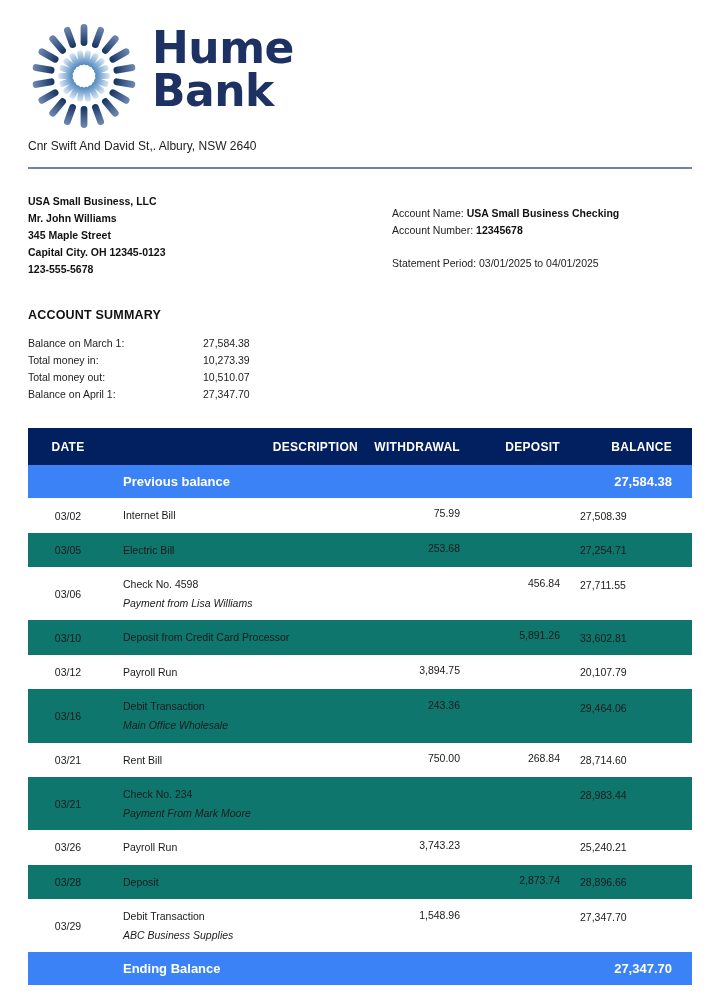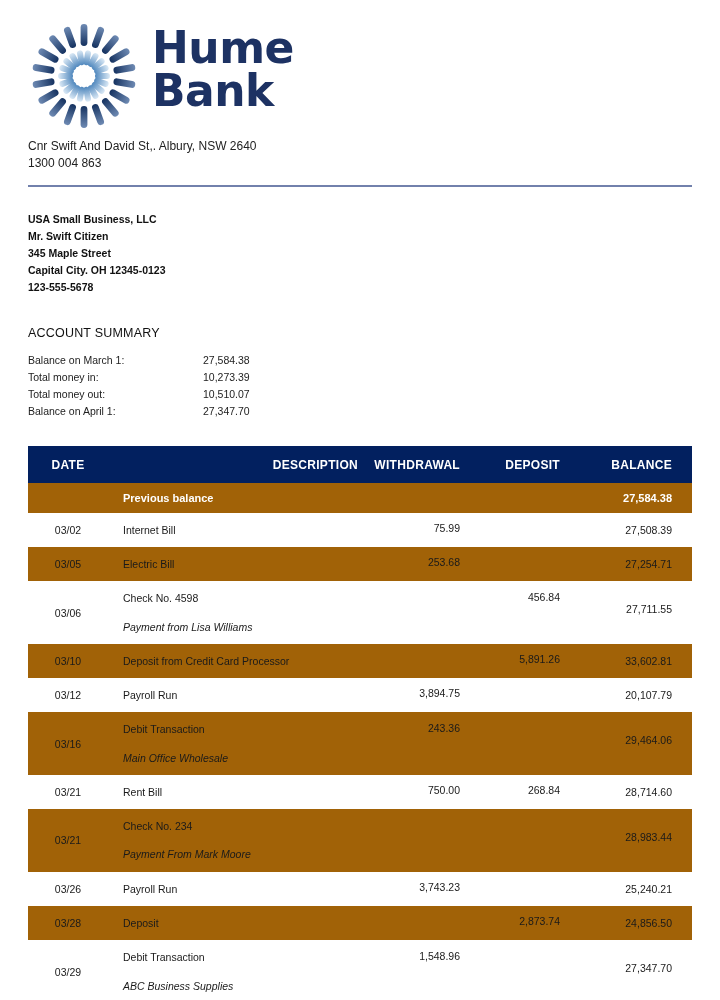--- a/index.html
+++ b/index.html
@@ -84,21 +84,21 @@
     color: #222222;
   }
   .acct-info .lbl { font-weight: normal; }
   .acct-info .val { font-weight: bold; color: #111111; }
   .acct-period { margin-top: 16px; }
 
   
   .summary-title {
     margin-top: 30px;
     font-size: 12.5px;
-    font-weight: normal;
+    font-weight: bold;
     letter-spacing: 0.2px;
     color: #111111;
   }
   .summary-table {
     margin-top: 12px;
     border-collapse: collapse;
     font-size: 10.5px;
     color: #222222;
   }
   .summary-table td {
@@ -130,58 +130,57 @@
     letter-spacing: 0.3px;
     padding: 12px 0 11px 0;
   }
   .txn thead th.h-date { text-align: center; }
   .txn thead th.h-desc { text-align: right; padding-left: 15px; }
   .txn thead th.h-with,
   .txn thead th.h-dep,
   .txn thead th.h-bal { text-align: right; padding-right: 20px; }
 
   .row-accent td {
-    background: #a16207;
+    background: #3b82f6;
     color: #ffffff;
     font-weight: bold;
-    font-size: 11px;
+    font-size: 13px;
     padding: 9px 0;
   }
   .row-accent td.d-desc { padding-left: 15px; text-align: left; }
   .row-accent td.d-bal  { padding-right: 20px; text-align: right; }
 
   .txn tbody tr.data td {
     padding: 9px 0;
     color: #1a1a1a;
     vertical-align: middle;
   }
-  .txn tbody tr.data.alt td { background: #a16207; }
+  .txn tbody tr.data.alt td { background: #0f766e; }
   .txn tbody tr.data td.d-date {
     text-align: center;
   }
   .txn tbody tr.data td.d-desc {
     padding-left: 15px;
     text-align: left;
     line-height: 1.55;
   }
   .txn tbody tr.data td.d-desc .sub {
     display: block;
     font-style: italic;
-    margin-top: 12px;
+    margin-top: 3px;
   }
   .txn tbody tr.data td.d-with,
   .txn tbody tr.data td.d-dep {
     text-align: right;
     padding-right: 20px;
     vertical-align: top;
   }
   .txn tbody tr.data.two-line td.d-with,
   .txn tbody tr.data.two-line td.d-dep { padding-top: 10px; }
   .txn tbody tr.data td.d-bal {
-    text-align: right;
     padding-right: 20px;
   }
   .txn tbody tr.data.two-line td.d-bal {
     vertical-align: bottom;
     padding-bottom: 29px;
   }
   .txn tbody tr.data.two-line td.d-date { vertical-align: middle; }
 </style>
 </head>
 <body>
@@ -246,32 +245,45 @@
       </svg>
     </div>
     <div class="wordmark">
       <div>Hume</div>
       <div>Bank</div>
     </div>
   </div>
 
   <div class="bank-address">
     <div>Cnr Swift And David St,. Albury, NSW 2640</div>
-    <div>1300 004 863</div>
   </div>
 
   <div class="rule"></div>
 
   <div class="meta">
     <div class="customer">
       <div>USA Small Business, LLC</div>
-      <div>Mr. Swift Citizen</div>
+      <div>Mr. John Williams</div>
       <div>345 Maple Street</div>
       <div>Capital City. OH 12345-0123</div>
       <div>123-555-5678</div>
+    </div>
+    <div class="acct-info">
+      <div>
+        <span class="lbl">Account Name:</span>
+        <span class="val">USA Small Business Checking</span>
+      </div>
+      <div>
+        <span class="lbl">Account Number:</span>
+        <span class="val">12345678</span>
+      </div>
+      <div class="acct-period">
+        <span class="lbl">Statement Period:</span>
+        <span class="lbl">03/01/2025 to 04/01/2025</span>
+      </div>
     </div>
   </div>
 
   <div class="summary-title">ACCOUNT SUMMARY</div>
   <table class="summary-table">
     <tbody>
         <tr>
           <td class="k">Balance on March 1:</td>
           <td class="v">27,584.38</td>
         </tr>
@@ -376,21 +388,21 @@
           <td class="d-desc"><span>Payroll Run</span></td>
           <td class="d-with">3,743.23</td>
           <td class="d-dep"></td>
           <td class="d-bal">25,240.21</td>
         </tr>
         <tr class="data alt">
           <td class="d-date">03/28</td>
           <td class="d-desc"><span>Deposit</span></td>
           <td class="d-with"></td>
           <td class="d-dep">2,873.74</td>
-          <td class="d-bal">24,856.50</td>
+          <td class="d-bal">28,896.66</td>
         </tr>
         <tr class="data two-line">
           <td class="d-date">03/29</td>
           <td class="d-desc"><span>Debit Transaction</span><span class="sub">ABC Business Supplies</span></td>
           <td class="d-with">1,548.96</td>
           <td class="d-dep"></td>
           <td class="d-bal">27,347.70</td>
         </tr>
       </tbody>
     <tfoot>

